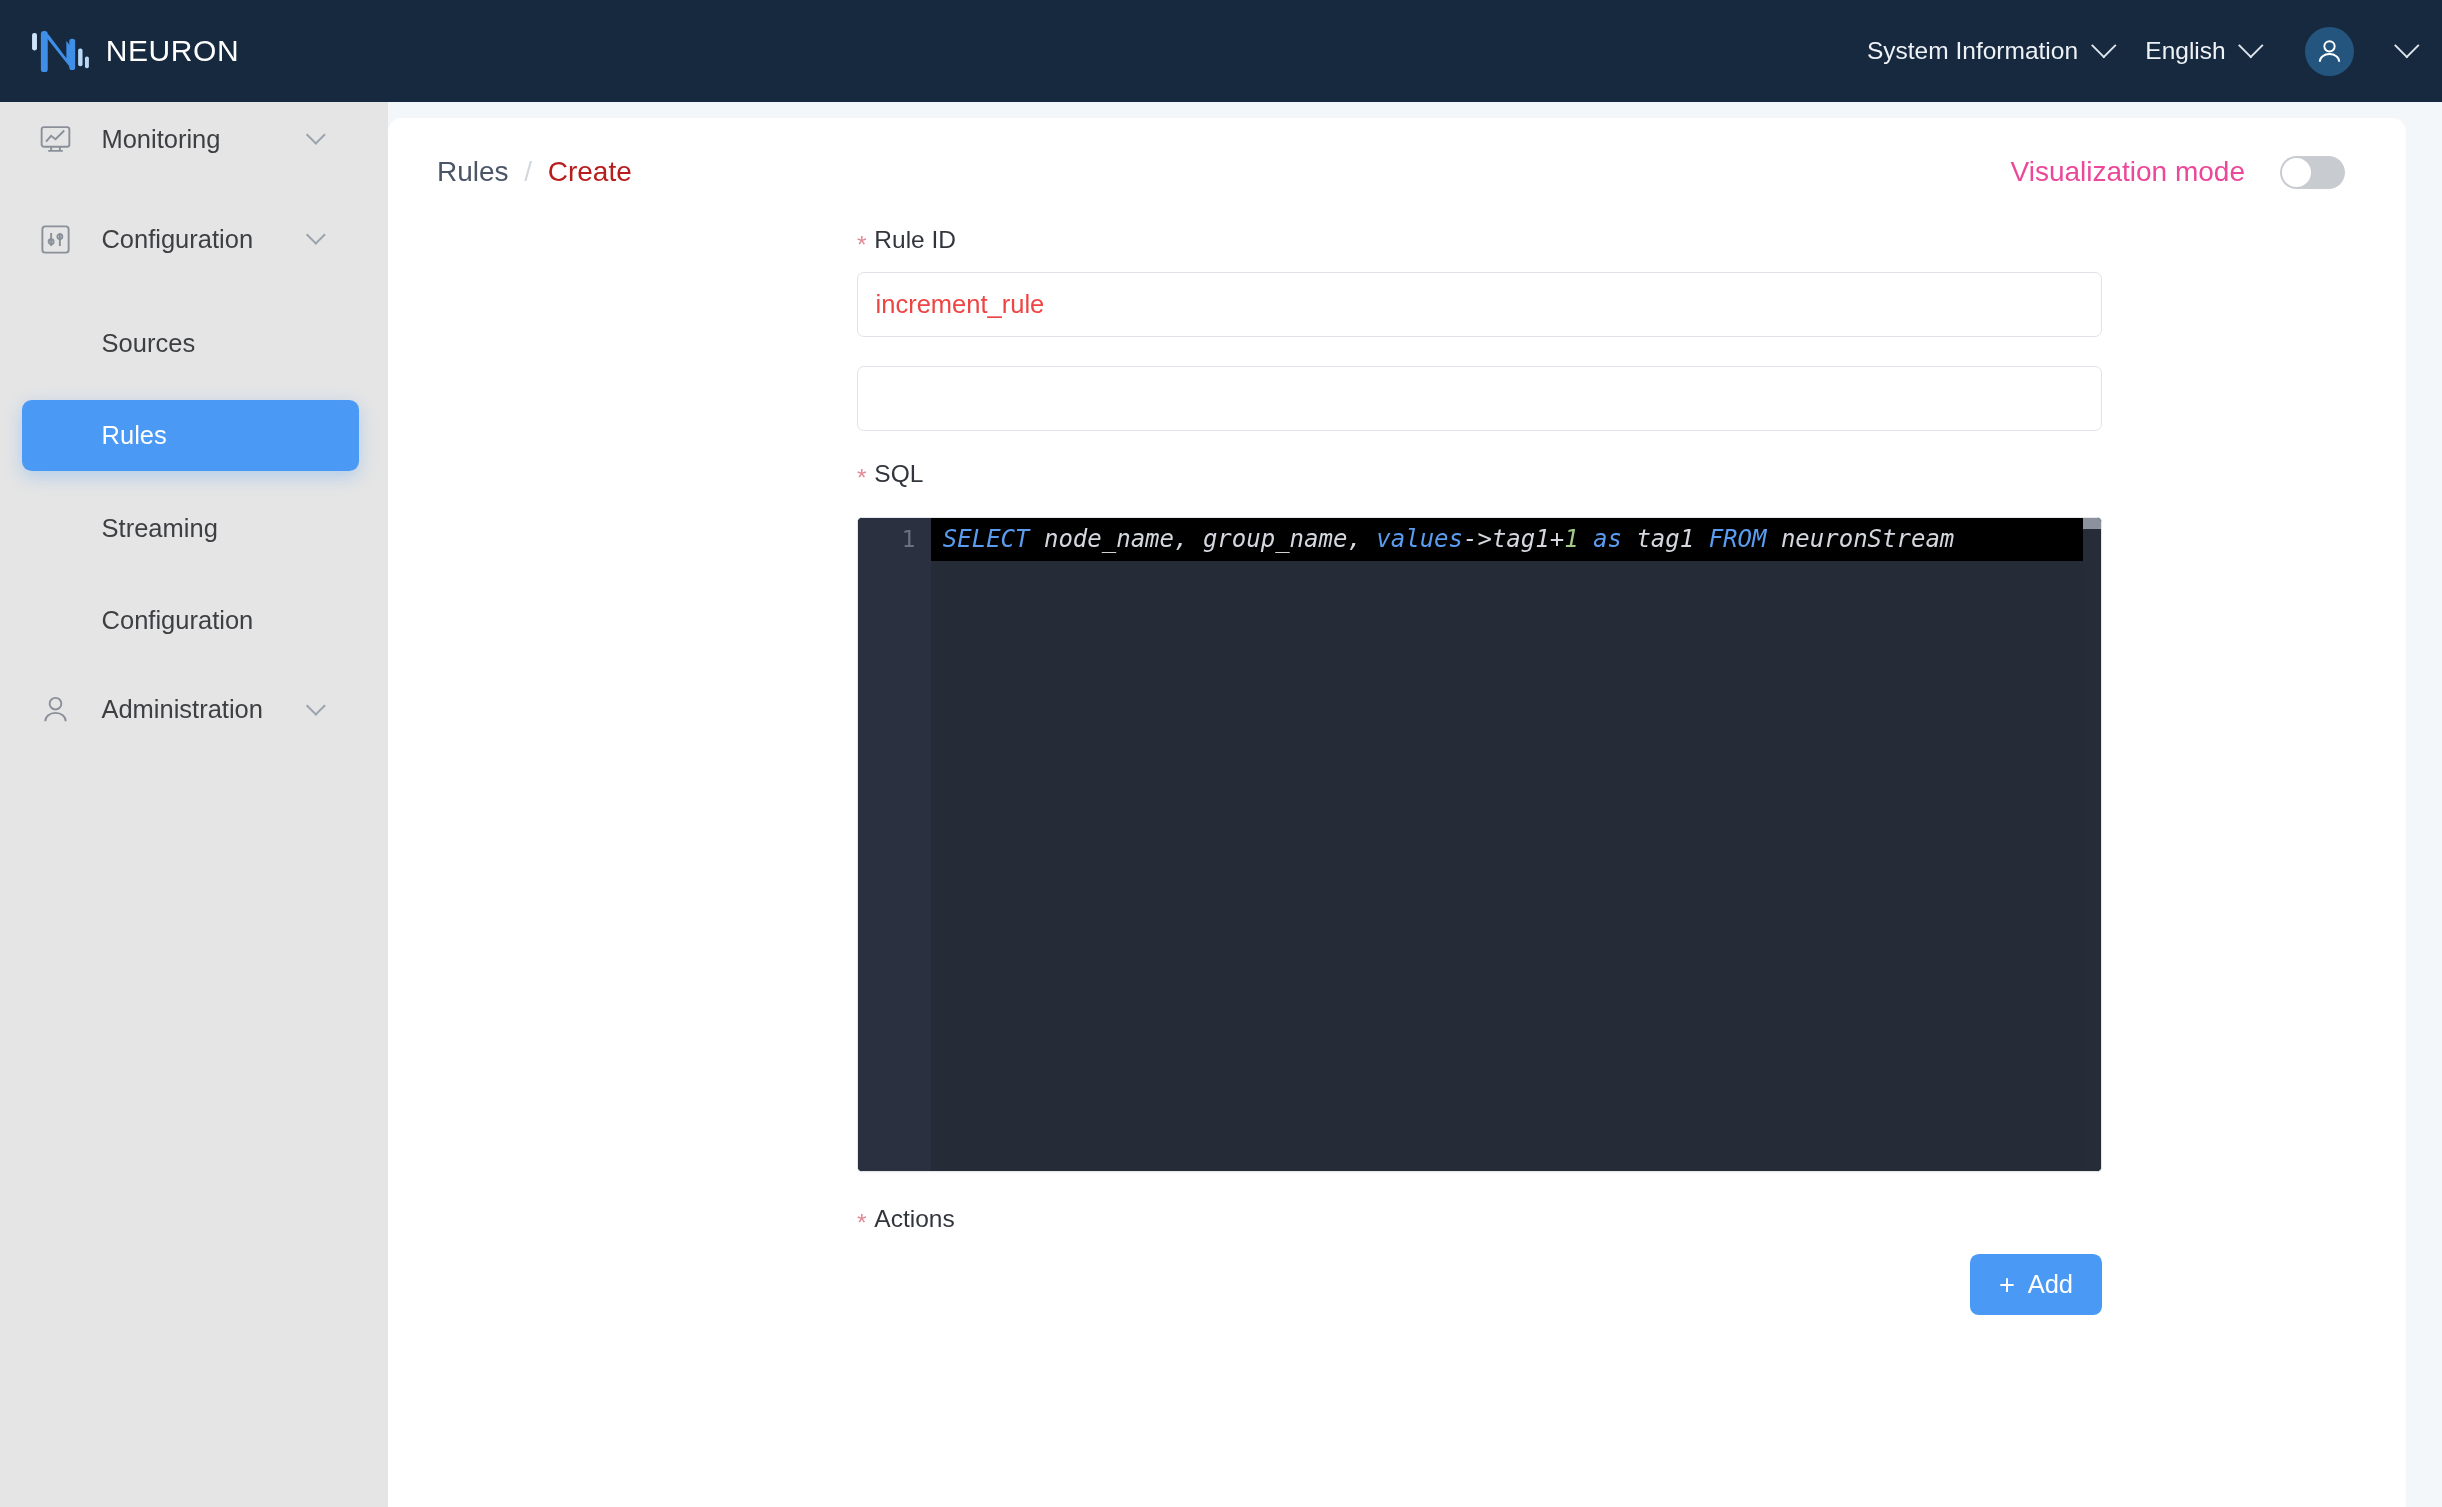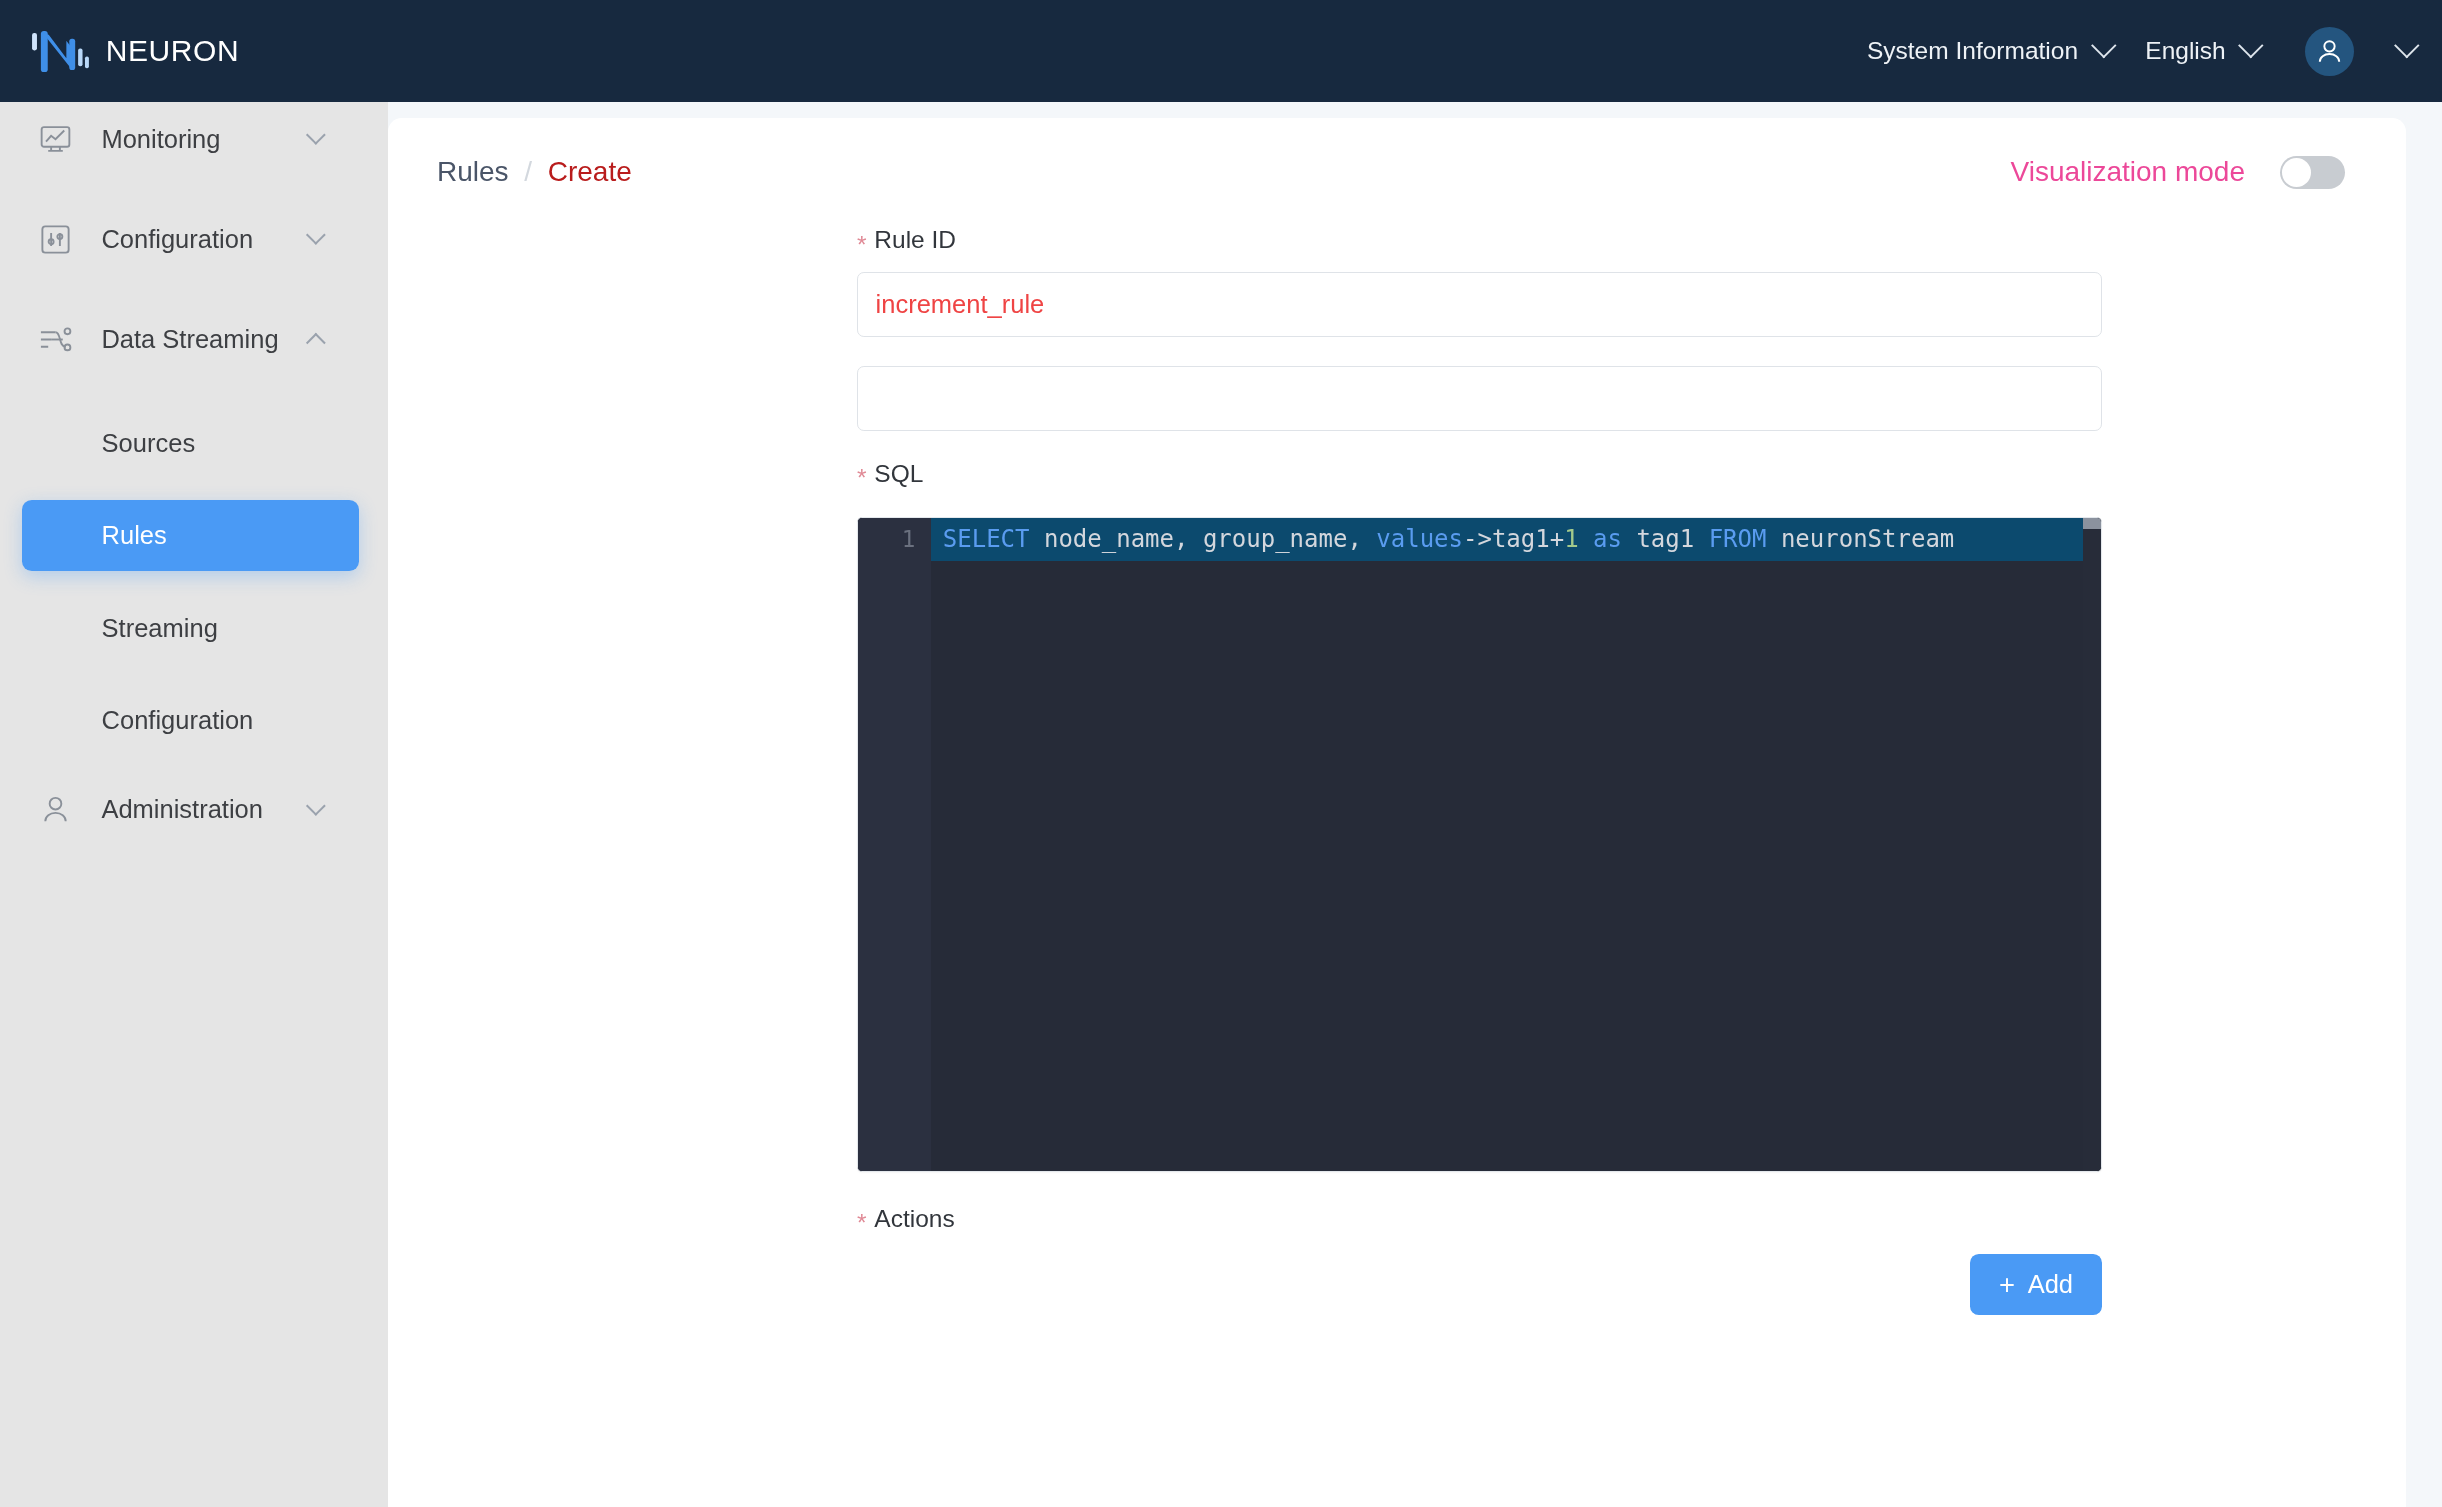--- a/index.html
+++ b/index.html
@@ -258,21 +258,21 @@
   }
   .ed-line {
     height: 43px;
     line-height: 43px;
     font-family: "DejaVu Sans Mono", monospace;
     font-size: 24px;
     white-space: pre;
     color: #d4d7dd;
     padding-left: 11.8px;
   }
-  .ed-line.active { background: #0c4a6e; }
+  .ed-line.active { background: #000000; font-style: italic; }
   .tok-kw { color: #5a9cf0; }
   .tok-num { color: #a3c98b; }
   .tok-plain { color: #d4d7dd; }
   .ed-scroll-v {
     position: absolute;
     top: 0; right: 0;
     width: 17.6px;
     height: 100%;
     background: #272c39;
   }
@@ -366,33 +366,20 @@
           <rect x="3" y="3" width="18" height="18" rx="2"></rect>
           <path d="M9 7.5 L9 16.5 M15 7.5 L15 16.5"></path>
           <circle cx="9" cy="13.5" r="1.7"></circle>
           <circle cx="15" cy="10" r="1.7"></circle>
         </svg>
       </span>
       <span class="nav-label">Configuration</span>
       <i class="nav-arrow"></i>
     </div>
 
-    <div class="nav-top">
-      <span class="nav-ico">
-        <svg viewBox="0 0 24 24" fill="none" stroke="#8a9099" stroke-width="1.3">
-          <path d="M2 7 H12 M2 12 H9 M2 17 H7"></path>
-          <path d="M12 7 C16 7 14 17 19 17"></path>
-          <path d="M9 12 H17"></path>
-          <circle cx="20.2" cy="6.4" r="2" fill="none"></circle>
-          <circle cx="20.2" cy="17.4" r="2" fill="none"></circle>
-        </svg>
-      </span>
-      <span class="nav-label">Data Streaming</span>
-      <i class="nav-arrow up"></i>
-    </div>
 
     <div class="sub-item">
       <span>Sources</span>
     </div>
     <div class="sub-item active">
       <span>Rules</span>
     </div>
     <div class="sub-item">
       <span>Streaming</span>
     </div>

